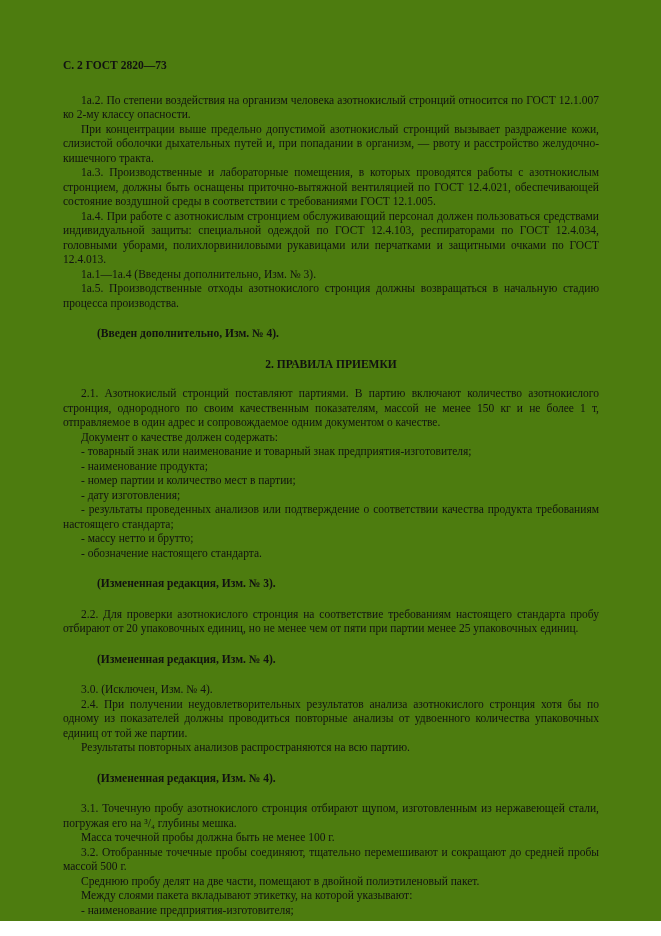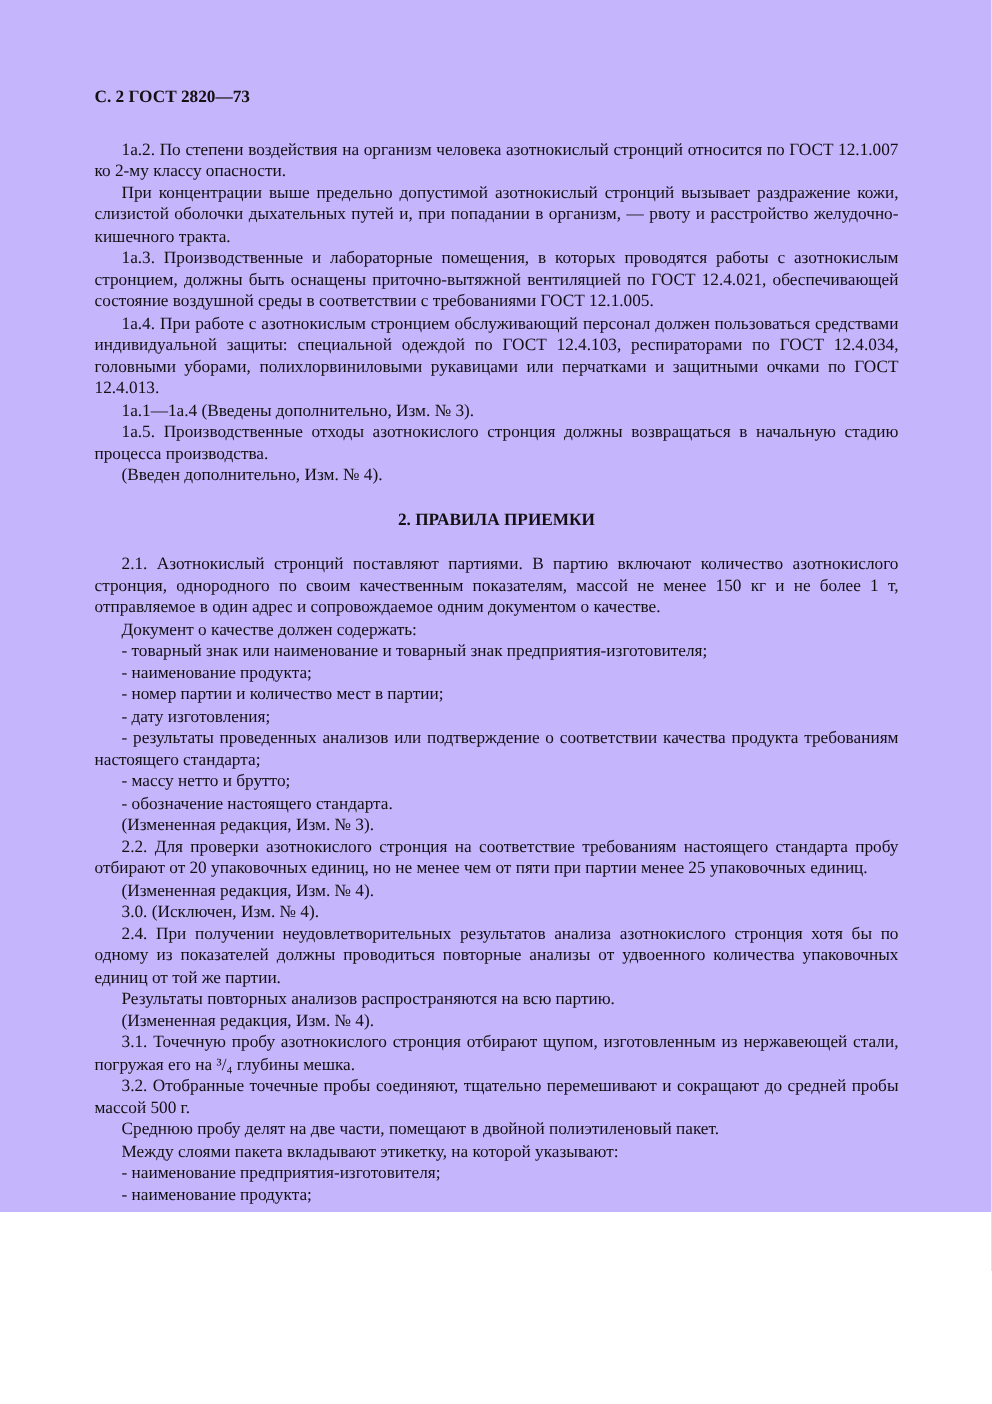--- a/index.html
+++ b/index.html
@@ -1,43 +1,43 @@
 <!DOCTYPE html>
 <html><head>
 <meta charset="utf-8">
 <style>
   html, body { margin: 0; padding: 0; background: #ffffff; }
   .page {
     position: relative;
     width: 661px;
-    height: 808px;
-    background: #c4b5fd;
+    height: 921px;
+    background: #4d7c0f;
     box-sizing: border-box;
     padding: 58px 62px 20px 63px;
     font-family: "Liberation Serif", "DejaVu Serif", serif;
     font-size: 11.5px;
     line-height: 14.5px;
     color: #111111;
     overflow: hidden;
   }
   .page-header {
     font-weight: bold;
     margin-bottom: 20px;
     text-align: left;
   }
   .p {
     margin: 0;
     text-align: justify;
     text-indent: 18px;
   }
   .p-bold {
-    margin: 0;
+    margin: 16px;
     text-align: justify;
     text-indent: 18px;
-    font-weight: normal;
+    font-weight: bold;
   }
   .inline-bold { font-weight: normal; }
   .section-heading {
     margin: 15px 0 15px 0;
     text-align: center;
     font-weight: bold;
     text-indent: 0;
     font-family: Liberation Serif, serif;
   }
 </style>
@@ -70,20 +70,21 @@
   <p class="p-bold">(Измененная редакция, Изм. № 3).</p>
   <p class="p">2.2. Для проверки азотнокислого стронция на соответствие требованиям настоящего стандарта пробу отбирают от 20 упаковочных единиц, но не менее чем от пяти при партии менее 25 упаковочных единиц.</p>
   <p class="p-bold">(Измененная редакция, Изм. № 4).</p>
   <p class="p"><span>3.0. </span><span class="inline-bold">(Исключен, Изм. № 4).</span></p>
   <p class="p">2.4. При получении неудовлетворительных результатов анализа азотнокислого стронция хотя бы по одному из показателей должны проводиться повторные анализы от удвоенного количества упаковочных единиц от той же партии.</p>
   <p class="p">Результаты повторных анализов распространяются на всю партию.</p>
   <p class="p-bold">(Измененная редакция, Изм. № 4).</p>
 
 
   <p class="p">3.1. Точечную пробу азотнокислого стронция отбирают щупом, изготовленным из нержавеющей стали, погружая его на ³/₄ глубины мешка.</p>
+  <p class="p">Масса точечной пробы должна быть не менее 100 г.</p>
   <p class="p">3.2. Отобранные точечные пробы соединяют, тщательно перемешивают и сокращают до средней пробы массой 500 г.</p>
   <p class="p">Среднюю пробу делят на две части, помещают в двойной полиэтиленовый пакет.</p>
   <p class="p">Между слоями пакета вкладывают этикетку, на которой указывают:</p>
   <p class="p">- наименование предприятия-изготовителя;</p>
   <p class="p">- наименование продукта;</p>
   <p class="p">- номер партии;</p>
   <p class="p">- дату отбора пробы.</p>
 
 </div>
 

